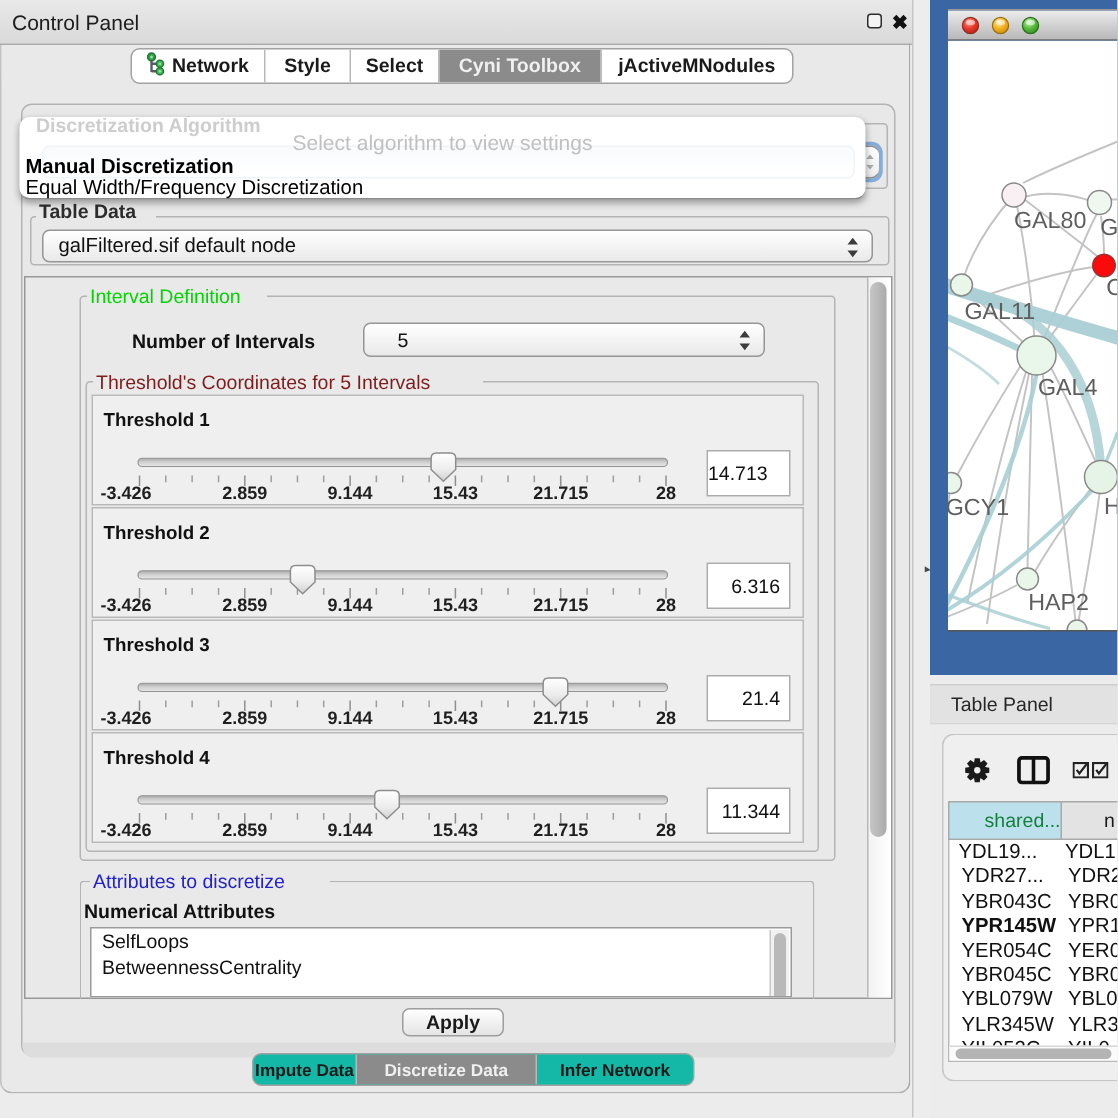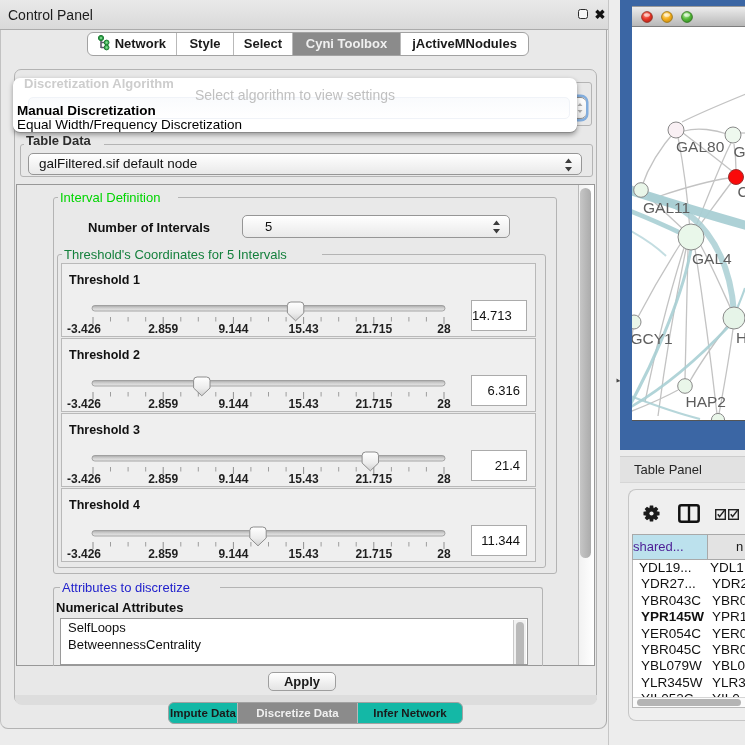--- a/index.html
+++ b/index.html
@@ -40,21 +40,21 @@
 <div style="position:absolute;left:16px;top:184px;width:579px;height:482px;border:1px solid #989898;background:#e9e9e9;box-sizing:border-box;"></div>
 <div style="position:absolute;left:578px;top:185px;width:16px;height:480px;background:linear-gradient(to right,#f2f2f2,#ffffff);border-left:1px solid #b9b9b9;"></div>
 <div style="position:absolute;left:580px;top:188px;width:11px;height:370px;background:linear-gradient(to right,#c6c6c6,#ababab);border-radius:6px;"></div>
 <div style="position:absolute;left:53px;top:197px;width:504px;height:377px;border:1px solid #b4b4b4;border-radius:3px;"></div>
 <div style="position:absolute;left:58px;top:191px;width:120px;height:13px;font-family:'Liberation Sans',sans-serif;font-size:13px;color:#00d500;background:#e9e9e9;padding:0 2px;line-height:13px;">Interval Definition</div>
 <div style="position:absolute;left:88px;top:221px;width:160px;height:14px;font-family:'Liberation Sans',sans-serif;font-size:13px;font-weight:bold;color:#111;line-height:14px;">Number of Intervals</div>
 <div style="position:absolute;left:242px;top:215px;width:268px;height:23px;background:linear-gradient(#ffffff,#e9e9e9);border:1px solid #969696;border-radius:5px;box-sizing:border-box;"><span style="font-family:'Liberation Sans',sans-serif;font-size:13px;color:#111;line-height:21px;padding-left:22px;display:inline-block;">5</span><svg width="11" height="16" viewBox="0 0 11 16" style="position:absolute;right:7px;top:3px;">
       <path d="M5.5 1.5 L9 6 H2 Z M5.5 14.5 L2 10 H9 Z" fill="#3c3c3c"></path>
     </svg></div>
 <div style="position:absolute;left:57px;top:254px;width:489px;height:314px;border:1px solid #b4b4b4;border-radius:3px;"></div>
-<div style="position:absolute;left:62px;top:248px;width:260px;height:13px;font-family:'Liberation Sans',sans-serif;font-size:13px;color:#15803d;background:#e9e9e9;padding:0 2px;line-height:13px;">Threshold's Coordinates for 5 Intervals</div>
+<div style="position:absolute;left:62px;top:248px;width:260px;height:13px;font-family:'Liberation Sans',sans-serif;font-size:13px;color:#7f1d1d;background:#e9e9e9;padding:0 2px;line-height:13px;">Threshold's Coordinates for 5 Intervals</div>
 <div style="position:absolute;left:61px;top:263px;width:475px;height:74px;background:#efefef;border:1px solid #b9b9b9;box-sizing:border-box;">
     <div style="position:absolute;left:7px;top:9px;font-family:'Liberation Sans',sans-serif;font-size:12.5px;font-weight:bold;color:#111;text-align:center;">Threshold 1</div>
     <svg width="475" height="74" viewBox="0 0 475 74" style="position:absolute;left:0;top:0;">
       <defs>
         <linearGradient id="trk" x1="0" y1="0" x2="0" y2="1">
           <stop offset="0" stop-color="#a8a8a8"></stop>
           <stop offset="0.45" stop-color="#cfcfcf"></stop>
           <stop offset="1" stop-color="#e8e8e8"></stop>
         </linearGradient>
         <linearGradient id="thm" x1="0" y1="0" x2="0" y2="1">
@@ -359,21 +359,21 @@
       <rect x="1.3" y="1.3" width="19.4" height="16.4" rx="2" fill="none" stroke="#111" stroke-width="2.5"></rect>
       <line x1="11" y1="2" x2="11" y2="17" stroke="#111" stroke-width="2.4"></line>
     </svg></div>
 <div style="position:absolute;left:715px;top:506px;width:24px;height:11px;"><svg width="24" height="11" viewBox="0 0 24 11">
       <rect x="0.7" y="0.7" width="9.6" height="9.6" fill="none" stroke="#222" stroke-width="1.4"></rect>
       <path d="M2.8 5.2 L4.6 7.6 L10.2 0.4" fill="none" stroke="#222" stroke-width="1.5"></path>
       <rect x="13.7" y="0.7" width="9.6" height="9.6" fill="none" stroke="#222" stroke-width="1.4"></rect>
       <path d="M15.8 5.2 L17.6 7.6 L23.2 0.4" fill="none" stroke="#222" stroke-width="1.5"></path>
     </svg></div>
 <div style="position:absolute;left:632px;top:534px;width:113px;height:174px;background:#fff;border:1px solid #b9b9b9;border-right:none;box-sizing:border-box;overflow:hidden;"></div>
-<div style="position:absolute;left:632px;top:534px;width:76px;height:26px;background:#bce1ed;border:1px solid #a9a9a9;box-sizing:border-box;font-family:'Liberation Sans',sans-serif;font-size:13px;color:#4c1d95;line-height:24px;text-align:left;">shared...</div>
+<div style="position:absolute;left:632px;top:534px;width:76px;height:26px;background:#bce1ed;border:1px solid #a9a9a9;box-sizing:border-box;font-family:'Liberation Sans',sans-serif;font-size:13px;color:#15803d;line-height:24px;text-align:right;">shared...</div>
 <div style="position:absolute;left:708px;top:534px;width:37px;height:26px;background:#e3e3e3;border-top:1px solid #a9a9a9;border-bottom:1px solid #a9a9a9;box-sizing:border-box;font-family:'Liberation Sans',sans-serif;font-size:13px;color:#1a1a1a;line-height:24px;padding-left:28px;">n</div>
 <div style="position:absolute;left:632px;top:560px;width:113px;height:138px;overflow:hidden;font-family:'Liberation Sans',sans-serif;font-size:13.5px;color:#111;">
     <div style="height:16.4px;line-height:16.4px;white-space:nowrap;"><span style="display:inline-block;width:71px;padding-left:7px;">YDL19...</span><span style="display:inline-block;padding-left:0px;">YDL1</span></div>
     <div style="height:16.4px;line-height:16.4px;white-space:nowrap;"><span style="display:inline-block;width:71px;padding-left:9px;">YDR27...</span><span style="display:inline-block;padding-left:0px;">YDR2</span></div>
     <div style="height:16.4px;line-height:16.4px;white-space:nowrap;"><span style="display:inline-block;width:71px;padding-left:9px;">YBR043C</span><span style="display:inline-block;padding-left:0px;">YBR0</span></div>
     <div style="height:16.4px;line-height:16.4px;white-space:nowrap;"><span style="display:inline-block;width:71px;padding-left:9px;font-weight:bold;">YPR145W</span><span style="display:inline-block;padding-left:0px;">YPR1</span></div>
     <div style="height:16.4px;line-height:16.4px;white-space:nowrap;"><span style="display:inline-block;width:71px;padding-left:9px;">YER054C</span><span style="display:inline-block;padding-left:0px;">YER0</span></div>
     <div style="height:16.4px;line-height:16.4px;white-space:nowrap;"><span style="display:inline-block;width:71px;padding-left:9px;">YBR045C</span><span style="display:inline-block;padding-left:0px;">YBR0</span></div>
     <div style="height:16.4px;line-height:16.4px;white-space:nowrap;"><span style="display:inline-block;width:71px;padding-left:9px;">YBL079W</span><span style="display:inline-block;padding-left:0px;">YBL0</span></div>
     <div style="height:16.4px;line-height:16.4px;white-space:nowrap;"><span style="display:inline-block;width:71px;padding-left:9px;">YLR345W</span><span style="display:inline-block;padding-left:0px;">YLR3</span></div>

